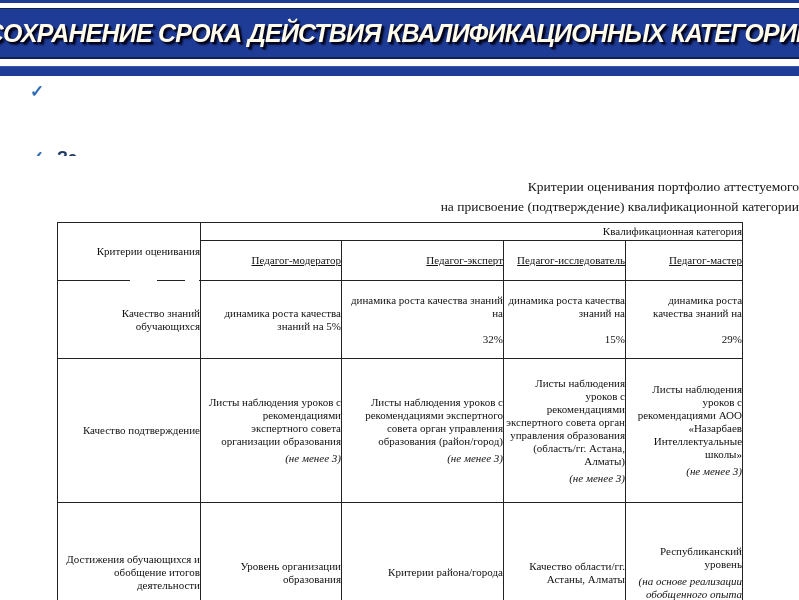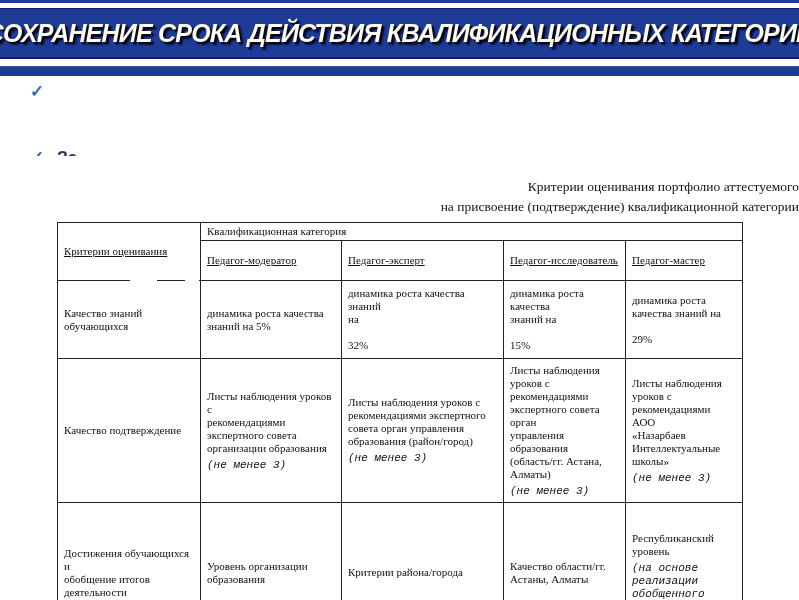--- a/index.html
+++ b/index.html
@@ -33,30 +33,30 @@
   
   .caption{position:absolute;top:177px;left:0;width:799px;text-align:right;
            font-family:"Liberation Serif","DejaVu Serif",serif;font-size:13.5px;
            line-height:20px;color:#141414;white-space:pre-line;}
 
   
   .table-wrap{position:absolute;left:57px;top:222px;width:685px;}
   table.criteria{border-collapse:collapse;table-layout:fixed;width:685px;
                  font-family:"Liberation Serif","DejaVu Serif",serif;
                  font-size:11px;line-height:13px;color:#111;}
-  table.criteria td{border:1px solid #222;padding:2px 6px;vertical-align:middle;
-                    text-align:left;white-space:pre-line;overflow:hidden;}
-  td.corner{text-align:center;text-decoration:underline;}
+  table.criteria td{border:1px solid #222;padding:2px 0;vertical-align:middle;
+                    text-align:right;white-space:pre-line;overflow:hidden;}
+  td.corner{text-align:center;}
   td.crit-cell{text-align:left;padding-left:2px;}
   .row-h1{height:17px;}
   .row-h2{height:40px;text-decoration:underline;}
   .row-r1{height:78px;}
   .row-r2{height:144px;}
   .row-r3{height:140px;}
-  .cell-note{font-style:italic;margin-top:4px;white-space:pre-line;font-family:Liberation Mono, monospace;}
+  .cell-note{font-style:italic;margin-top:4px;white-space:pre-line;}
   .cell-note:empty{display:none;}
 
   
   .border-gap{position:absolute;background:#ffffff;height:4px;top:57px;}
   .gap-a{left:73px;width:27px;}
   .gap-b{left:128px;width:14px;}
 </style>
 </head>
 <body>
 

